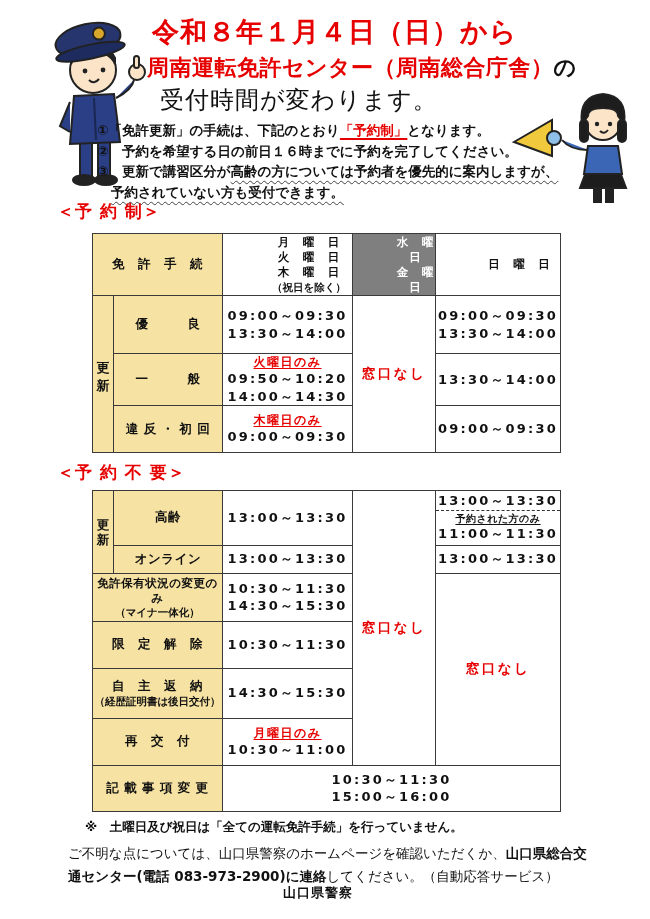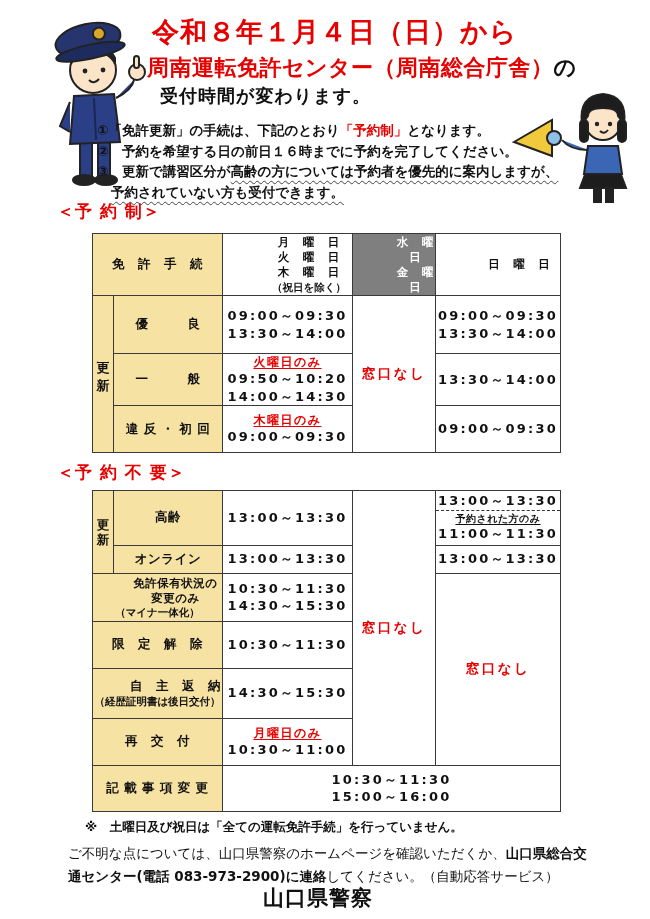--- a/index.html
+++ b/index.html
@@ -6,56 +6,56 @@
     --red:#e60000; --tan:#f6e2a2; --gray:#7f7f7f; --border:#3a3a3a; --ink:#111;
   }
   html,body{margin:0;padding:0;background:#fff;}
   body{font-family:"DejaVu Sans",sans-serif;color:var(--ink);}
   .page{position:relative;width:650px;height:919px;background:#fff;overflow:hidden;}
 
   
   .t1{position:absolute;left:152px;top:14px;font-size:27px;font-weight:bold;color:var(--red);letter-spacing:1px;white-space:nowrap;}
   .t2{position:absolute;left:147px;top:53px;font-size:22px;font-weight:bold;color:var(--red);letter-spacing:.5px;white-space:nowrap;}
   .t2 .blk{color:var(--ink);}
-  .t3{position:absolute;left:160px;top:84px;font-size:18px;font-weight:bold;color:var(--ink);letter-spacing:1px;white-space:nowrap;}
+  .t3{position:absolute;left:160px;top:84px;font-size:24px;font-weight:normal;color:var(--ink);letter-spacing:1px;white-space:nowrap;}
 
   .notes{position:absolute;left:97px;top:120px;font-size:13.5px;font-weight:bold;line-height:20.5px;white-space:nowrap;}
-  .em-red{color:var(--red);text-decoration-color:var(--red);text-decoration-thickness:2px;text-underline-offset:3px;}
+  .em-red{color:var(--red);text-decoration:underline;text-decoration-color:var(--red);text-decoration-thickness:2px;text-underline-offset:3px;}
   .wavy{text-decoration:underline;text-decoration-style:wavy;text-decoration-thickness:1px;text-decoration-color:#444;text-underline-offset:3.5px;}
   .indent{padding-left:14px;}
 
   
   .sec{position:absolute;left:57px;font-size:17px;font-weight:bold;color:var(--red);letter-spacing:1px;white-space:nowrap;text-align:right;}
   .sec1{top:200px;} .sec2{top:461px;}
 
   
   table{border-collapse:collapse;table-layout:fixed;position:absolute;left:92px;}
   .tbl1{top:233px;} .tbl2{top:490px;}
   td{border:1.5px solid var(--border);padding:0;text-align:center;vertical-align:middle;font-weight:bold;overflow:hidden;}
   .tan{background:var(--tan);}
   .grayhead{background:var(--gray);color:#fff;}
   .hline{font-size:11.5px;line-height:15px;letter-spacing:1px;padding-left:43px;}
   .hsmall{font-size:10.5px;letter-spacing:0;}
-  .label{font-size:12.5px;letter-spacing:.5px;margin-left:36px;}
+  .label{font-size:12.5px;letter-spacing:.5px;}
   .label-sm{font-size:10.5px;letter-spacing:0;line-height:13px;}
   .time{font-size:13px;letter-spacing:2.2px;line-height:17.5px;white-space:nowrap;}
   .rnote{color:var(--red);font-size:12px;letter-spacing:1.5px;text-decoration:underline;text-underline-offset:2px;line-height:16px;}
   .closed{color:var(--red);font-size:13.5px;letter-spacing:2.5px;}
   .sidewrap{display:flex;flex-direction:column;justify-content:space-between;align-items:center;height:100%;box-sizing:border-box;padding:20px 0 15px 0;font-size:13px;}
   .sidewrap2{display:flex;flex-direction:column;justify-content:center;align-items:center;height:100%;font-size:12.5px;line-height:15px;}
   .sun-sp{padding:0;}
   .ss-top{height:19px;line-height:19px;}
   .ss-bottom{border-top:1.6px dashed #333;padding:1px 0 2px 0;text-align:center;}
   .ss-note{font-size:10px;letter-spacing:.5px;text-decoration:underline;text-underline-offset:2px;line-height:13px;}
 
   
   .caution{position:absolute;left:85px;top:819px;font-size:12.5px;font-weight:bold;white-space:nowrap;text-align:center;}
   .contact{position:absolute;left:68px;top:842px;width:525px;font-size:13.5px;line-height:23px;}
   .contact b{font-weight:bold;}
-  .signature{position:absolute;left:0;top:884px;width:636px;text-align:center;font-size:21px;font-weight:bold;letter-spacing:1px;}
+  .signature{position:absolute;left:0;top:884px;width:636px;text-align:center;font-size:13px;font-weight:bold;letter-spacing:1px;}
 
   .mascot{position:absolute;}
   .officer{left:38px;top:14px;}
   .girl{left:506px;top:80px;}
 </style>
 </head>
 <body>
 
 <div class="page">
 

